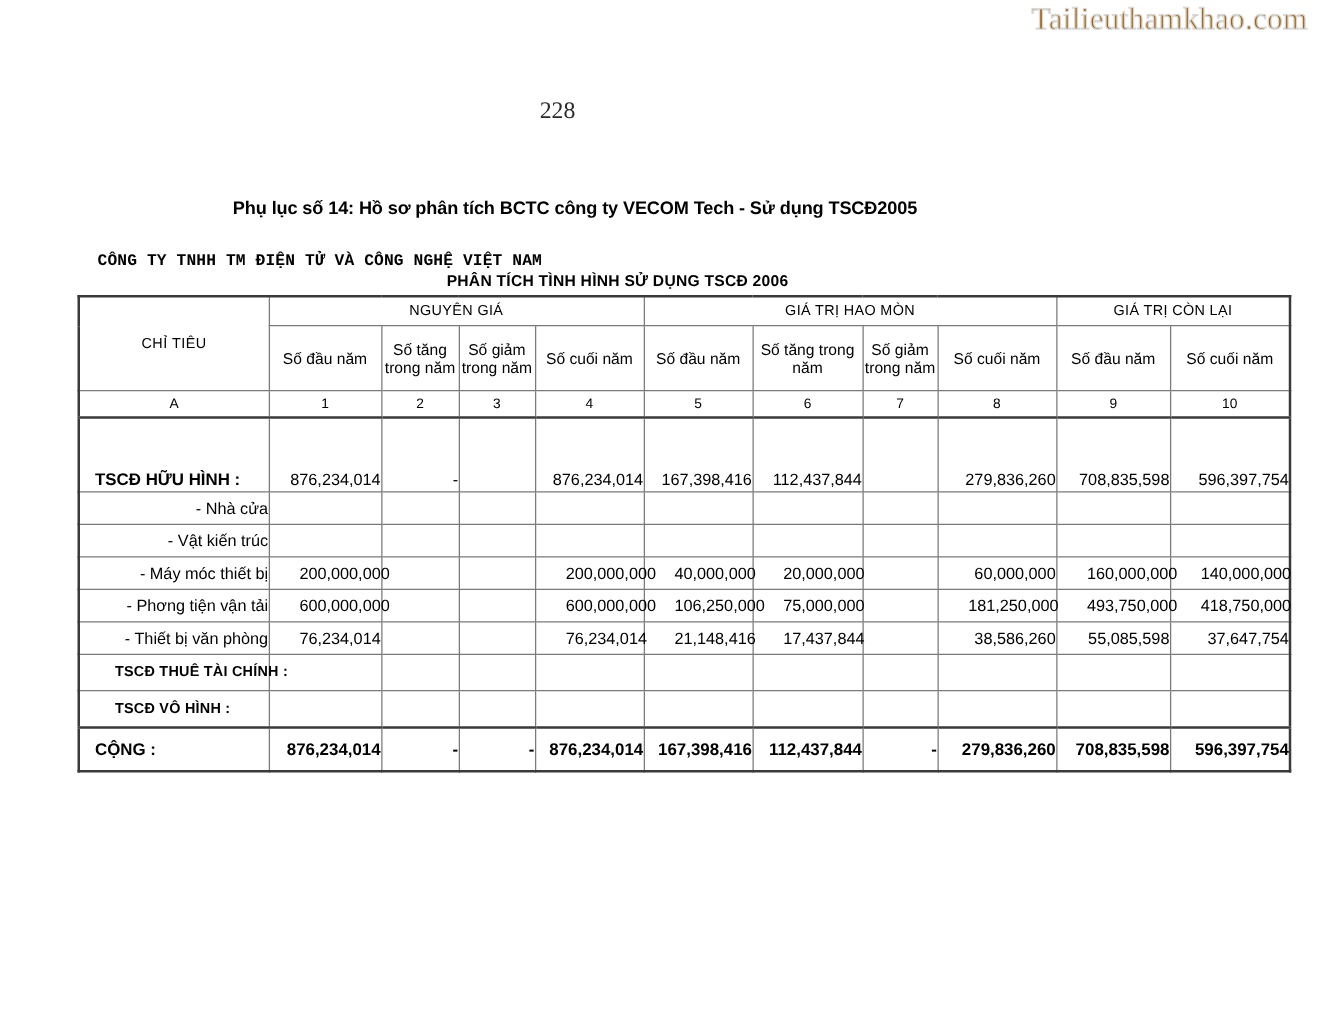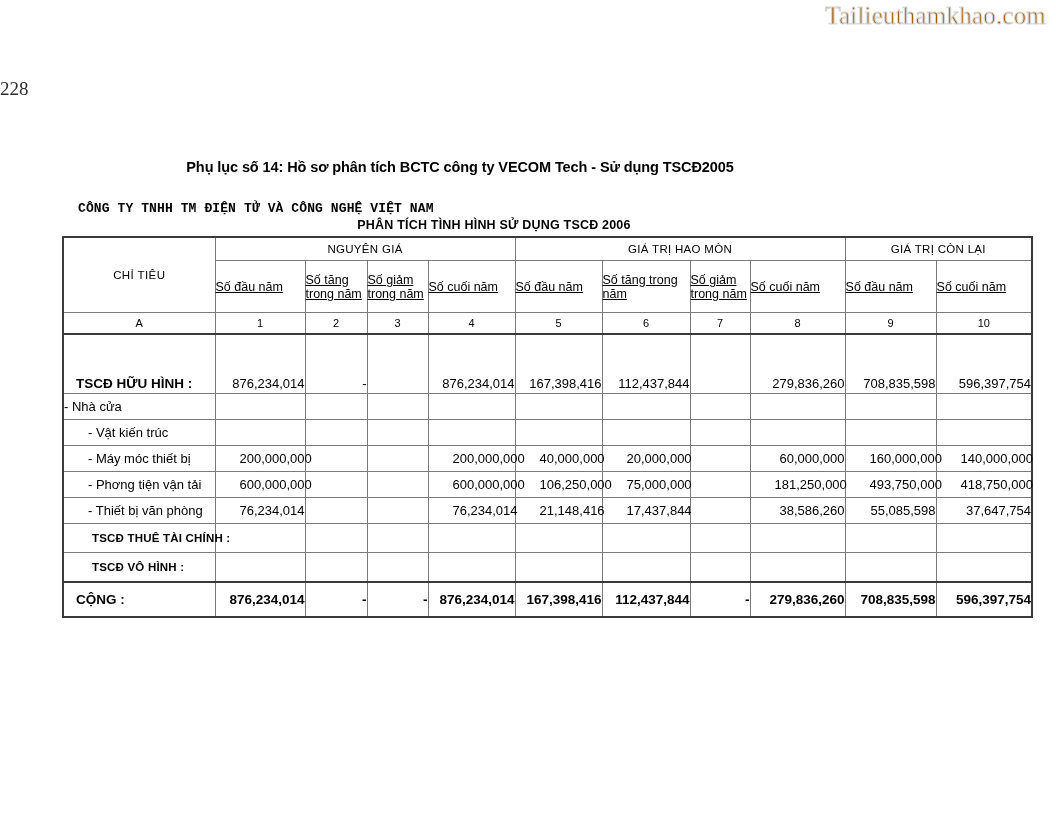--- a/index.html
+++ b/index.html
@@ -30,20 +30,21 @@
     white-space: nowrap;
     user-select: none;
   }
 
   
   .page-number {
     position: absolute;
     top: 78px;
     left: 0;
     width: 892px;
+    text-align: center;
     font-family: "Liberation Serif", serif;
     font-size: 19px;
     color: #2b2b2b;
   }
 
   
   .doc-title {
     position: absolute;
     top: 159px;
     left: 0;
@@ -99,25 +100,25 @@
 
   
   .grp {
     text-align: center;
     font-weight: bold;
     font-size: 11.5px;
     letter-spacing: 0.3px;
     height: 22px;
   }
   .sub {
+    text-align: center;
     font-size: 12.5px;
     line-height: 14px;
     height: 51px;
     padding: 0 3px;
-    text-decoration: underline;
   }
   .chitieu {
     text-align: center;
     font-weight: bold;
     font-size: 11.5px;
     letter-spacing: 0.4px;
   }
   .numrow td {
     text-align: center;
     font-weight: bold;
@@ -144,21 +145,21 @@
   }
   .val {
     text-align: right;
     padding-right: 7px;
     font-size: 13px;
     white-space: nowrap;
   }
   .b { font-weight: bold; }
 
   tr.r-tall td { height: 56px; vertical-align: bottom; padding-bottom: 2px; }
-  tr.r-std td { height: 25px; }
+  tr.r-std td { height: 25px; text-align: right; }
   tr.r-mid td { height: 28px; }
   tr.r-total td { height: 33px; }
 
   
   tr.dash-top > td { border-top: 1px dashed #000000; padding-left: 24px; }
 
   
   .body-block td { border-top: none; border-bottom: none; }
   .body-block tr.dash-top > td { border-top: 1px dashed #000000; }
 

